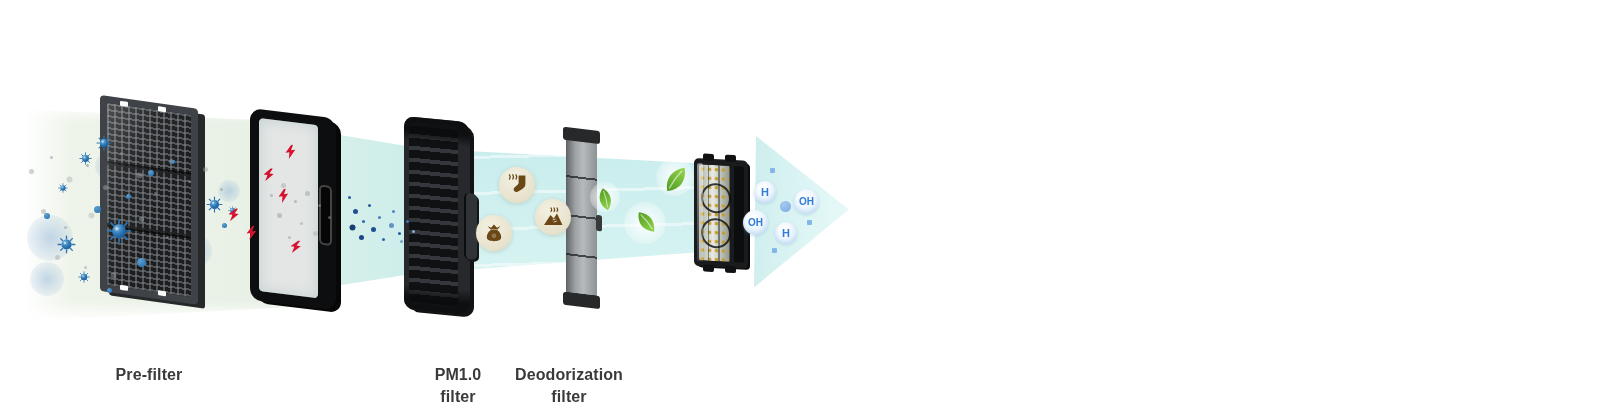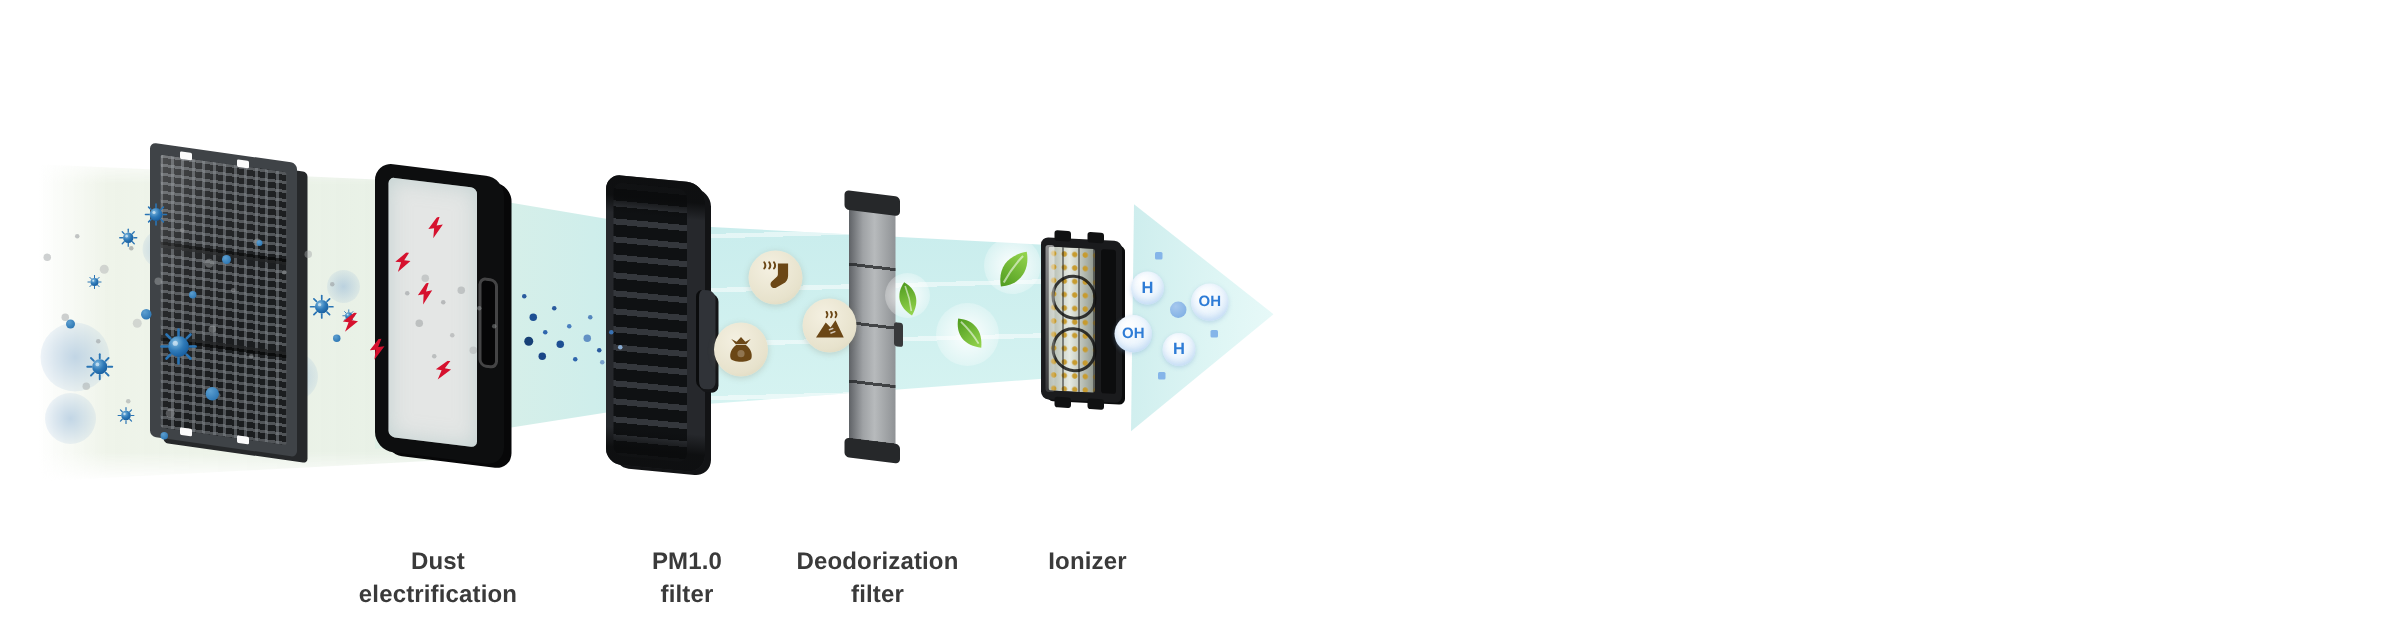--- a/index.html
+++ b/index.html
@@ -305,21 +305,19 @@
 
   <div class="ion-bubble" style="left:754px;top:181px;width:22px;height:22px;font-size:11px;">H</div>
   <div class="ion-bubble" style="left:794px;top:189px;width:25px;height:25px;font-size:10px;">OH</div>
   <div class="ion-bubble" style="left:743px;top:210px;width:25px;height:25px;font-size:10px;">OH</div>
   <div class="ion-bubble" style="left:775px;top:222px;width:22px;height:22px;font-size:11px;">H</div>
   <div class="ion-dot" style="left:780px;top:201px;width:11px;height:11px;"></div>
   <div class="ion-square" style="left:770px;top:168px;"></div>
   <div class="ion-square" style="left:807px;top:220px;"></div>
   <div class="ion-square" style="left:772px;top:248px;"></div>
 
-  <div class="stage-label" style="left:207px;">Dust
-electrification</div>
+  <div class="stage-label" style="left:64px;">Pre-filter</div>
   <div class="stage-label" style="left:373px;">PM1.0
 filter</div>
-  <div class="stage-label" style="left:500px;">Deodorization
+  <div class="stage-label" style="left:484px;">Deodorization
 filter</div>
-  <div class="stage-label" style="left:640px;">Ionizer</div>
 
 </div>
 
 </body></html>

